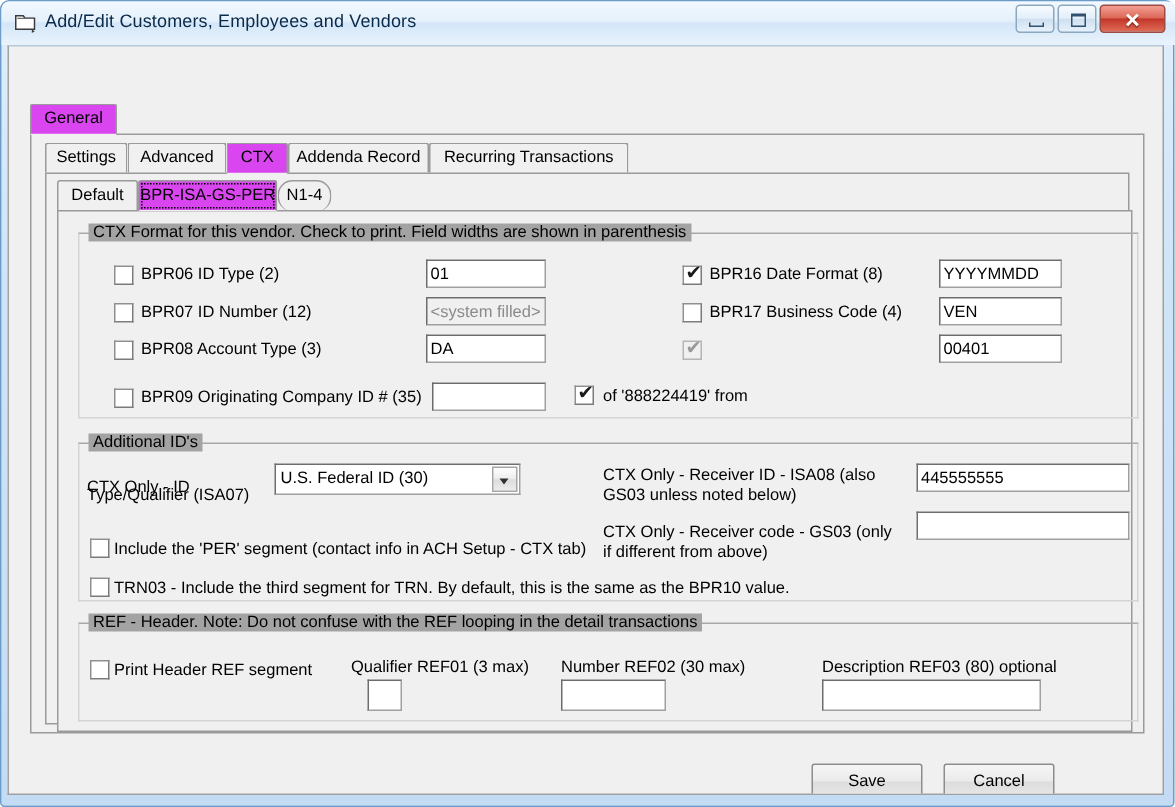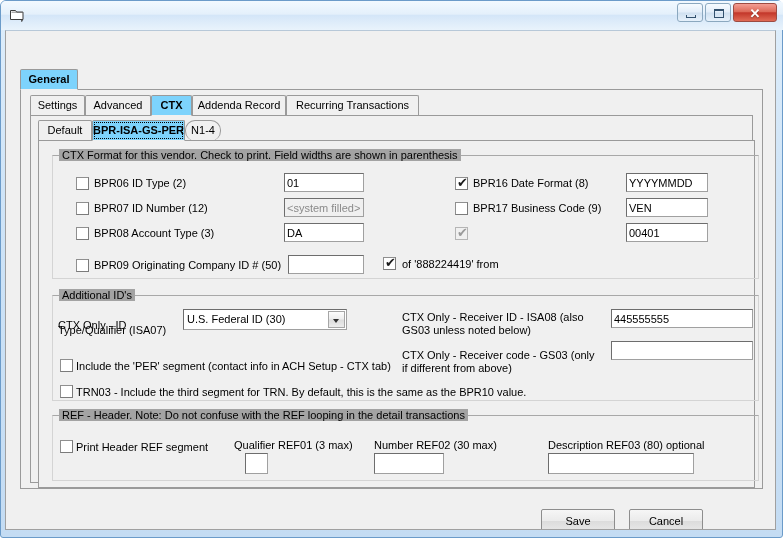--- a/index.html
+++ b/index.html
@@ -95,24 +95,23 @@
     border-bottom: none;
     font-size: 11px;
     color: #000;
     text-align: center;
     white-space: nowrap;
     padding-top: 3px;
     height: 21px;
     border-radius: 2px 2px 0 0;
   }
   .tab.selected {
-    background: #7dd3fc;
+    background: #d946ef;
     border-bottom: 1px solid #f0f0f0;
     z-index: 5;
-    font-weight: bold;
   }
   .tab.focused {
     outline: 1px dotted #000;
     outline-offset: -3px;
   }
   .tabpanel {
     position: absolute;
     box-sizing: border-box;
     border: 1px solid #9a9a9a;
     background: #f0f0f0;
@@ -247,20 +246,21 @@
 <body>
 
 <div id="window">
 
   <div id="titlebar">
     <svg id="title-icon" viewBox="0 0 16 16">
       <path d="M1.5 3.5 h5 l1.2 1.6 h6.3 v7.4 h-12.5 z" fill="#ffffff" stroke="#3c3c3c" stroke-width="1"></path>
       <path d="M2.5 5.2 h11" stroke="#6b6b6b" stroke-width="0.8" fill="none"></path>
       <path d="M12.2 12.6 l2 1.2 -2 1.2 z" fill="#3c3c3c"></path>
     </svg>
+    <div id="title-text">Add/Edit Customers, Employees and Vendors</div>
 
     <div class="winbtn" id="btn-min">
       <div id="min-glyph"></div>
     </div>
     <div class="winbtn" id="btn-max">
       <div id="max-glyph"></div>
     </div>
     <div class="winbtn" id="btn-close">
       <div id="close-glyph">✕</div>
     </div>
@@ -293,35 +293,35 @@
 
     <div class="cbox" style="left:70px; top:171px;"></div>
     <div class="lbl" style="left:88px; top:171px;">BPR07 ID Number (12)</div>
     <div class="tbox readonly" style="left:278px; top:167px; width:80px;">&lt;system filled&gt;</div>
 
     <div class="cbox" style="left:70px; top:196px;"></div>
     <div class="lbl" style="left:88px; top:196px;">BPR08 Account Type (3)</div>
     <div class="tbox" style="left:278px; top:192px; width:80px;">DA</div>
 
     <div class="cbox" style="left:70px; top:228px;"></div>
-    <div class="lbl" style="left:88px; top:228px;">BPR09 Originating Company ID # (50)</div>
+    <div class="lbl" style="left:88px; top:228px;">BPR09 Originating Company ID # (35)</div>
     <div class="tbox" style="left:282px; top:224px; width:76px;"></div>
     <div class="cbox" style="left:377px; top:226px;">
       <span class="check">✔</span>
     </div>
     <div class="lbl" style="left:396px; top:227px;">of '888224419' from</div>
 
     <div class="cbox" style="left:449px; top:146px;">
       <span class="check">✔</span>
     </div>
     <div class="lbl" style="left:467px; top:146px;">BPR16 Date Format (8)</div>
     <div class="tbox" style="left:620px; top:142px; width:82px;">YYYYMMDD</div>
 
     <div class="cbox" style="left:449px; top:171px;"></div>
-    <div class="lbl" style="left:467px; top:171px;">BPR17 Business Code (9)</div>
+    <div class="lbl" style="left:467px; top:171px;">BPR17 Business Code (4)</div>
     <div class="tbox" style="left:620px; top:167px; width:82px;">VEN</div>
 
     <div class="cbox disabled" style="left:449px; top:196px;">
       <span class="check">✔</span>
     </div>
     <div class="tbox" style="left:620px; top:192px; width:82px;">00401</div>
 
     <div class="groupbox" id="gb-addl">
       <div class="gb-title" style="left:6px;">Additional ID's</div>
     </div>

